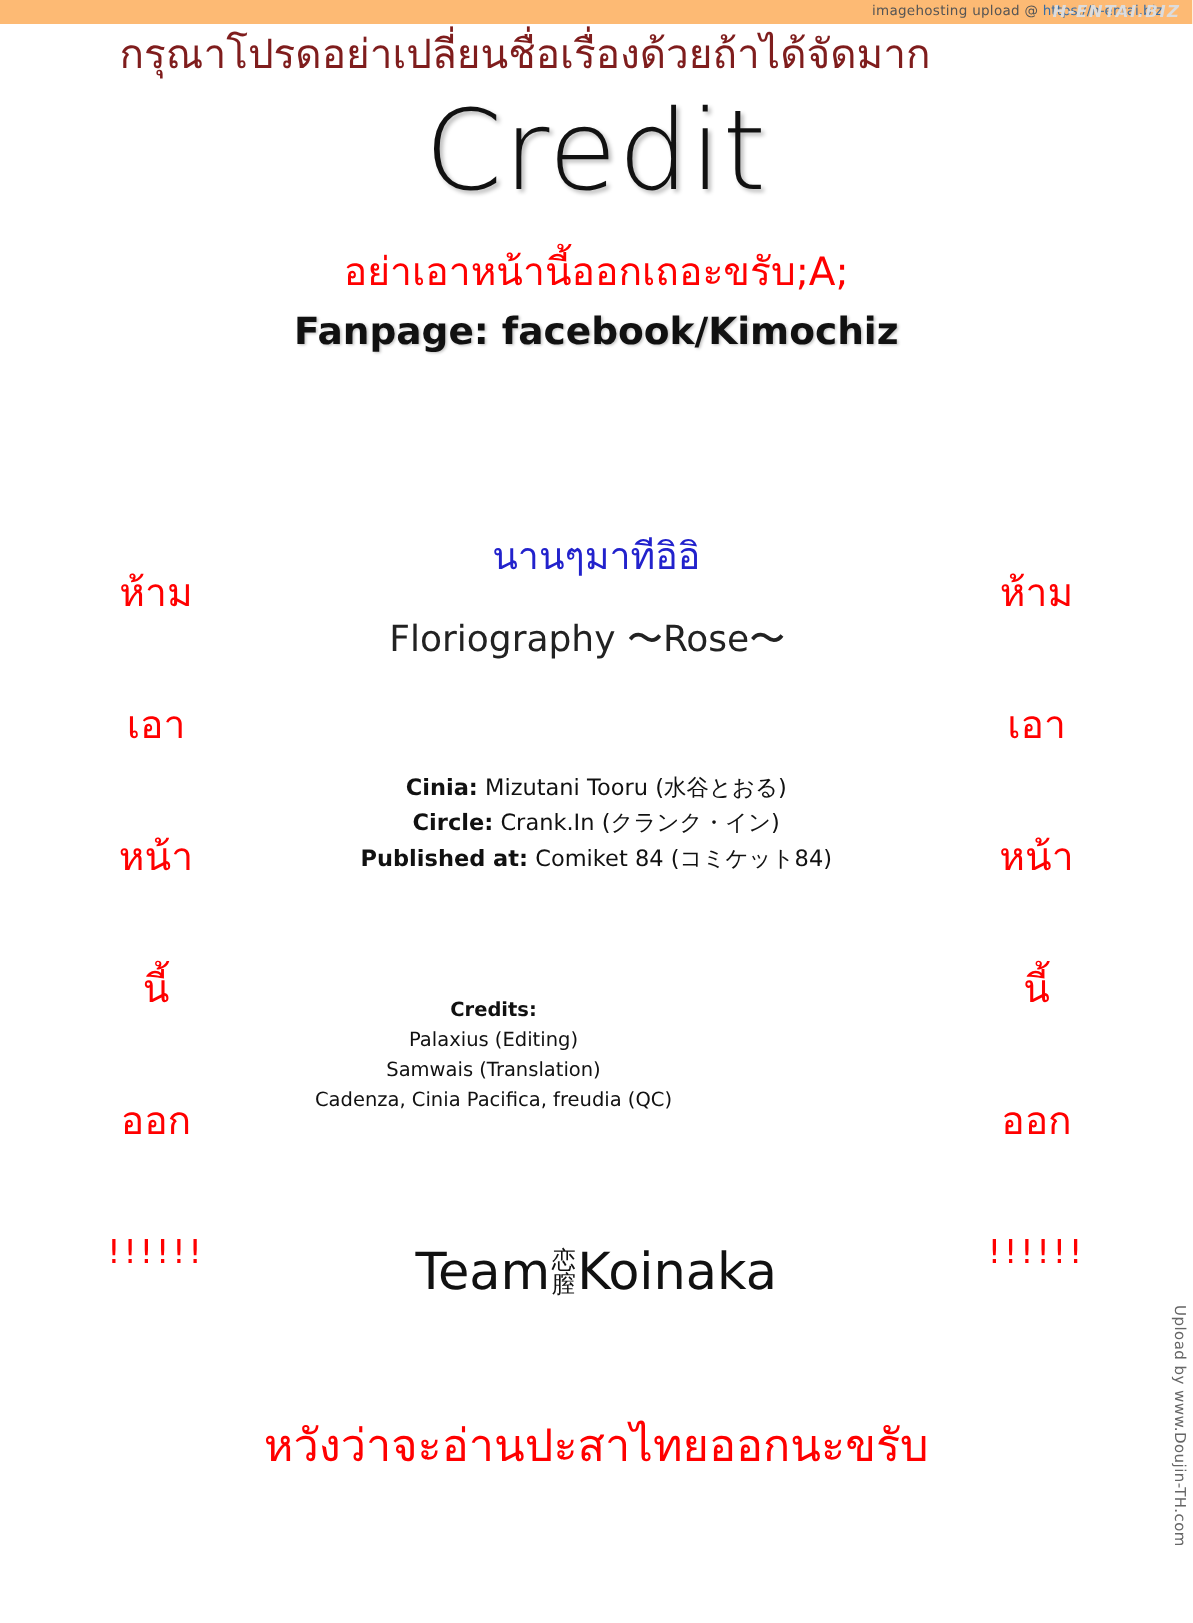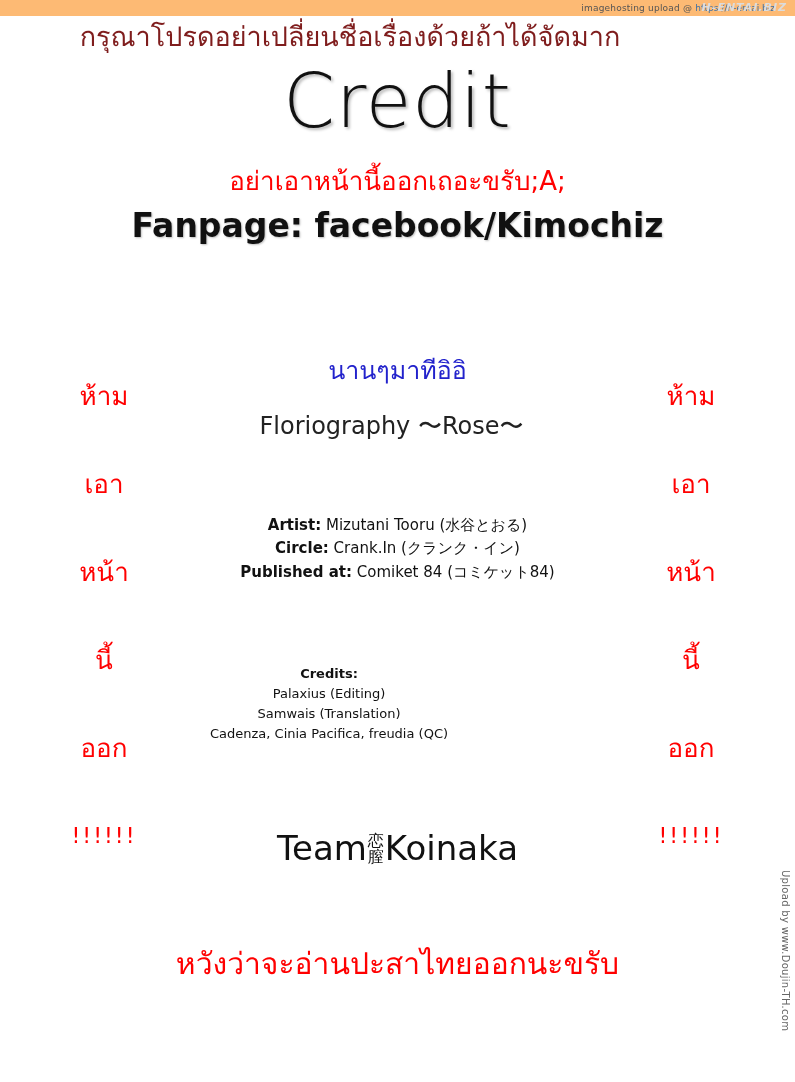--- a/index.html
+++ b/index.html
@@ -107,21 +107,21 @@
     font-size: 26px;
     white-space: nowrap;
   }
 
   .fanpage {
     position: absolute;
     top: 206px;
     left: 0;
     width: 795px;
     text-align: center;
-    font-size: 33px;
+    font-size: 25px;
     font-weight: bold;
     color: #111;
     text-shadow: 1px 1px 2px rgba(0,0,0,0.25);
   }
 
   .blog {
     position: absolute;
     top: 288px;
     left: 0;
     width: 795px;
@@ -247,21 +247,21 @@
 
   <div class="fanpage">Fanpage: facebook/Kimochiz</div>
 
 
   <div class="thai-blue">นานๆมาทีอิอิ</div>
 
   <div class="work-title">Floriography 〜Rose〜</div>
 
   <div class="meta">
     <div>
-      <span class="lbl">Artist:</span>
+      <span class="lbl">Cinia:</span>
       <span>Mizutani Tooru (水谷とおる)</span>
     </div>
     <div>
       <span class="lbl">Circle:</span>
       <span>Crank.In (クランク・イン)</span>
     </div>
     <div>
       <span class="lbl">Published at:</span>
       <span>Comiket 84 (コミケット84)</span>
     </div>

